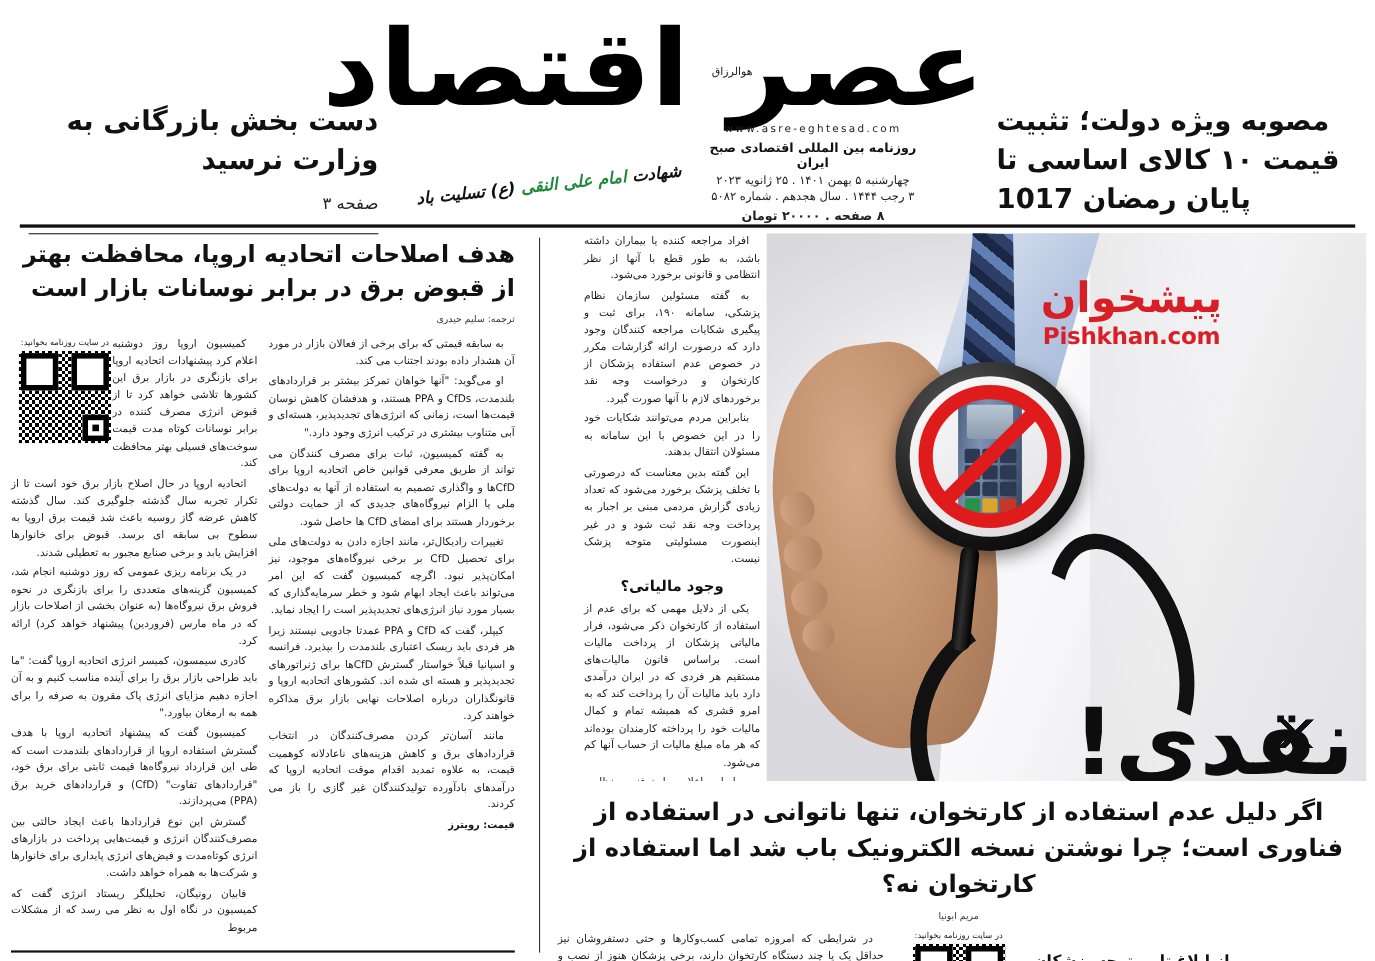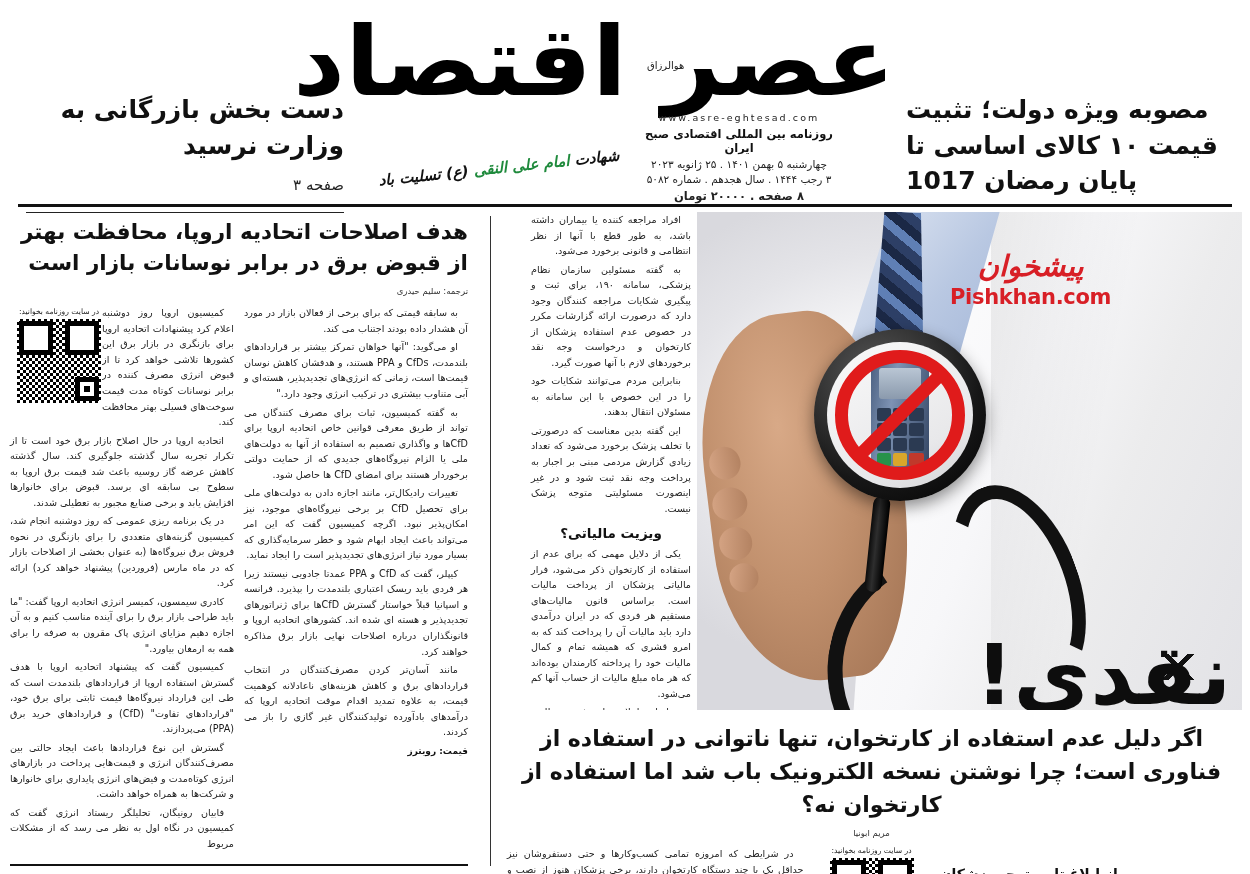--- a/index.html
+++ b/index.html
@@ -249,22 +249,22 @@
     width:62px; height:26px;
     background:
       linear-gradient(135deg, transparent 46%, #111 46% 54%, transparent 54%),
       linear-gradient(45deg, transparent 46%, #111 46% 54%, transparent 54%);
   }
   
   .wm {
     position:absolute; right:24%; top:8%; text-align:center; z-index:6;
   }
   .wm-fa {
-    font-size: 29px; font-weight: bold; color:#d81f26;
-    font-style: italic; line-height:1;
+    font-size: 38px; font-weight: bold; color:#d81f26;
+    line-height:1;
   }
   .wm-en {
     font-size: 21px; font-weight: bold; color:#d81f26;
     direction: ltr; margin-top: 4px; letter-spacing:-0.3px;
   }
   
   .big-head {
     position:absolute; right:2%; bottom:-6px; z-index:7; text-align:right;
     line-height:0.98;
   }
@@ -391,21 +391,21 @@
 
       <div class="photo-block">
 
         <div class="left-strip">
           <div class="bodytext">
             <p>افراد مراجعه کننده یا بیماران داشته باشد، به طور قطع با آنها از نظر انتظامی و قانونی برخورد می‌شود.</p>
             <p>به گفته مسئولین سازمان نظام پزشکی، سامانه ۱۹۰، برای ثبت و پیگیری شکایات مراجعه کنندگان وجود دارد که درصورت ارائه گزارشات مکرر در خصوص عدم استفاده پزشکان از کارتخوان و درخواست وجه نقد برخوردهای لازم با آنها صورت گیرد.</p>
             <p>بنابراین مردم می‌توانند شکایات خود را در این خصوص با این سامانه به مسئولان انتقال بدهند.</p>
             <p>این گفته بدین معناست که درصورتی با تخلف پزشک برخورد می‌شود که تعداد زیادی گزارش مردمی مبنی بر اجبار به پرداخت وجه نقد ثبت شود و در غیر اینصورت مسئولیتی متوجه پزشک نیست.</p>
           </div>
-          <div class="sub-head">ویزیت مالیاتی؟</div>
+          <div class="sub-head">وجود مالیاتی؟</div>
           <div class="bodytext">
             <p>یکی از دلایل مهمی که برای عدم از استفاده از کارتخوان ذکر می‌شود، فرار مالیاتی پزشکان از پرداخت مالیات است. براساس قانون مالیات‌های مستقیم هر فردی که در ایران درآمدی دارد باید مالیات آن را پرداخت کند که به امرو قشری که همیشه تمام و کمال مالیات خود را پرداخته کارمندان بوده‌اند که هر ماه مبلغ مالیات از حساب آنها کم می‌شود.</p>
             <p>بر اساس اعلام معاون فنی و نظارت سازمان نظام پزشکی، اخیرا با رد ادعای مسئولان سازمان امور مالیاتی مبنی بر اینکه ۵۰ درصد جامعه پزشکی کارتخوان ندارند، اعلام کرده بود که تخلفات پزشکان در عدم استفاده از کارتخوان و درخواست وجه نقد از نظر انتظامی و قانونی قابل پیگیری بوده و اگر پزشکی هم تخلفی در این زمینه داشته باشد، به طور قطع با آنها برخورد می‌شود.</p>
 
           </div>
         </div>
 
         <div class="photo-area-wrap">
           <div class="photo">
             <div class="coat"></div>

